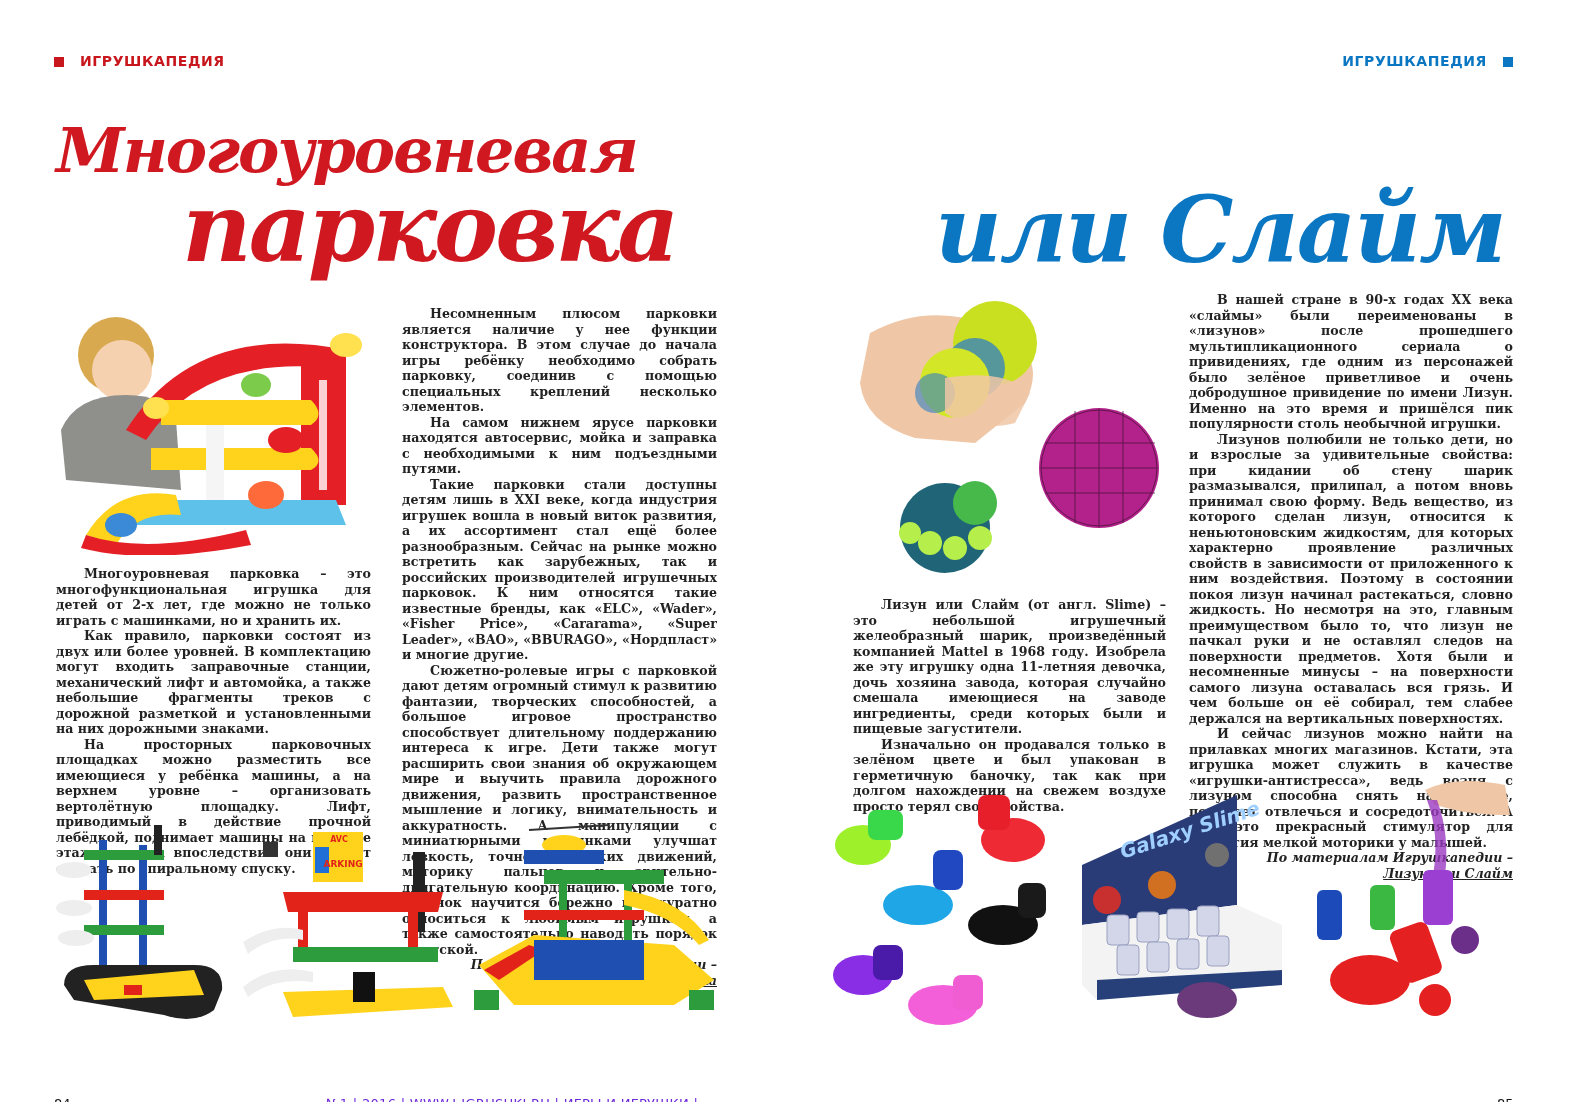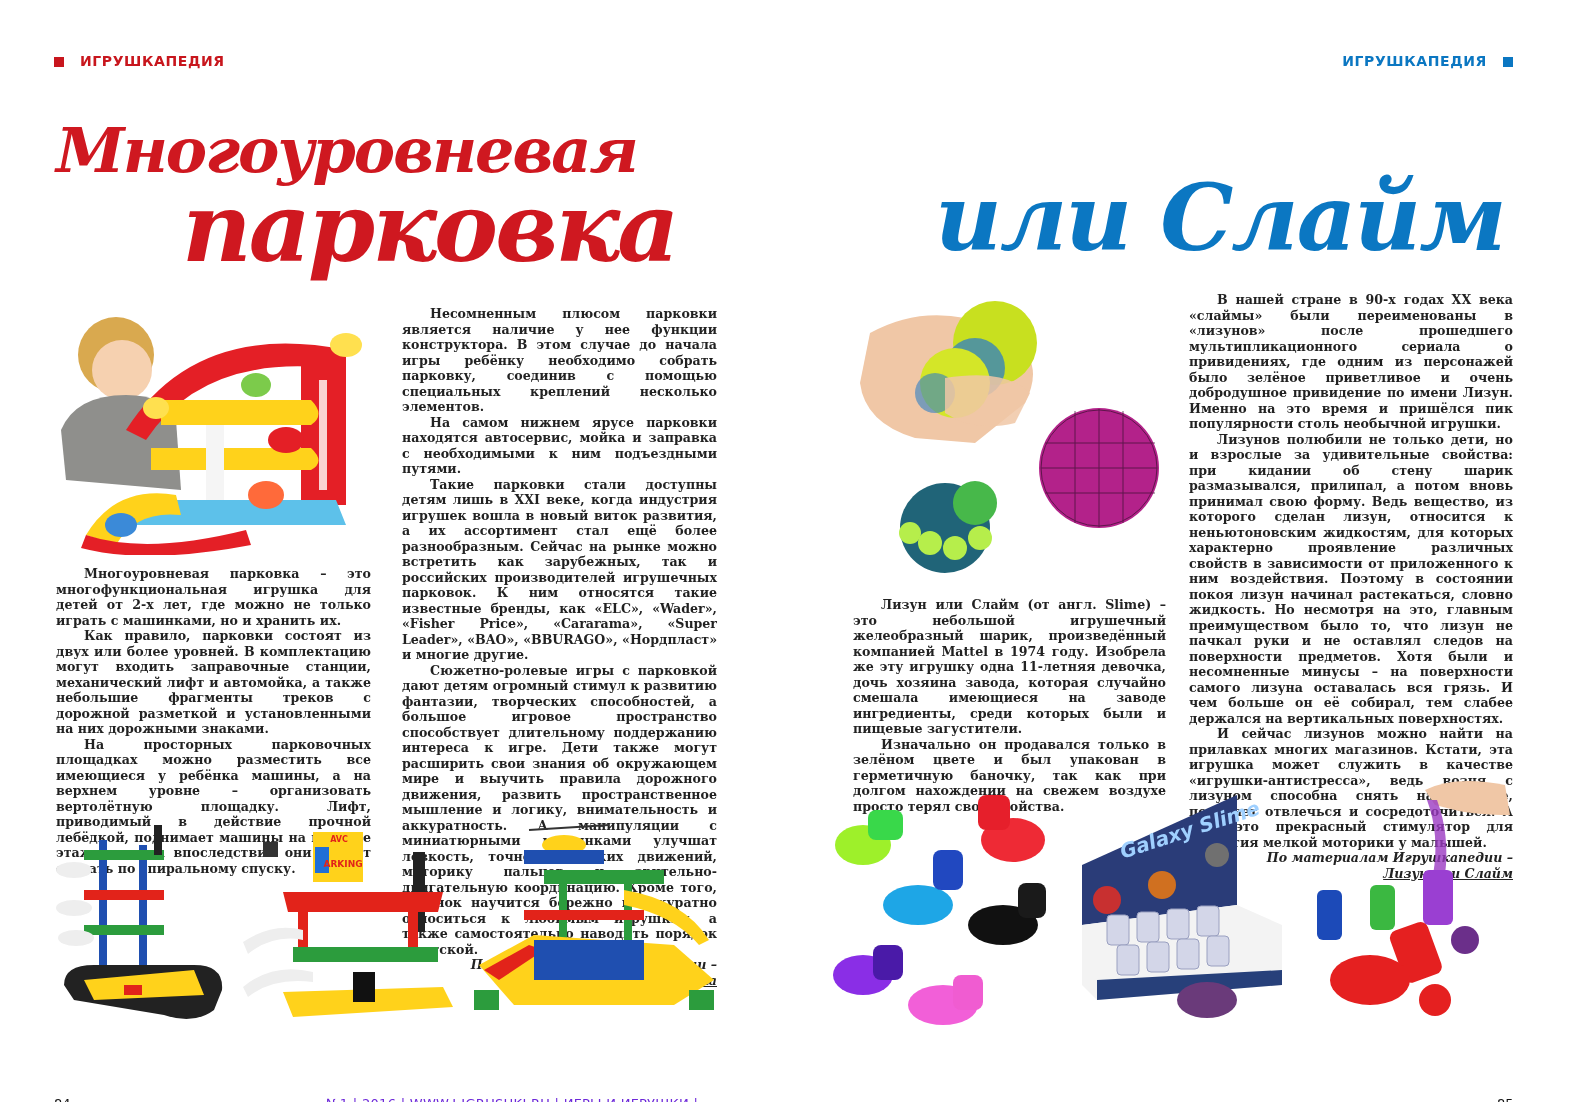--- a/index.html
+++ b/index.html
@@ -16,21 +16,21 @@
   .left .section-tag .sq { background: #c8161d; margin-right: 16px; }
   .right .section-tag { right: 61px; color: #0b77c2; }
   .right .section-tag .sq { background: #0b77c2; margin-left: 16px; }
 
   .title { position: absolute; font-family: "DejaVu Serif", serif; font-weight: bold; font-style: italic; line-height: 1; }
   .title-red { color: #cf1820; }
   .title-blue { color: #0b77c2; }
   .t1a { left: 56px; top: 120px; font-size: 62px; letter-spacing: -2px; }
   .t1b { left: 182px; top: 180px; font-size: 96px; letter-spacing: -3px; }
   .t2a { left: 64px; top: 106px; font-size: 82px; letter-spacing: -2px; }
-  .t2b { left: 148px; top: 172px; font-size: 92px; letter-spacing: -2px; }
+  .t2b { left: 148px; top: 184px; font-size: 92px; letter-spacing: -2px; }
 
   .col { position: absolute; font-size: 12.6px; line-height: 15.5px; text-align: justify; font-weight: bold; }
   .col p { text-indent: 28px; }
   .credit { text-align: right; font-style: italic; text-indent: 0 !important; }
   .credit .u { text-decoration: underline; text-align: center; }
 
   .img { position: absolute; overflow: hidden; }
 
   .footer { position: absolute; top: 1096px; font-family: "DejaVu Sans", sans-serif; font-weight: normal; font-size: 13px; }
   .pnum { color: #111; }
@@ -168,21 +168,21 @@
       <circle cx="90" cy="245" r="45" fill="#206478"></circle>
       <circle cx="120" cy="220" r="22" fill="#47b84a"></circle>
       <circle cx="75" cy="260" r="12" fill="#b6ee4b"></circle>
       <circle cx="100" cy="265" r="12" fill="#b6ee4b"></circle>
       <circle cx="125" cy="255" r="12" fill="#b6ee4b"></circle>
       <circle cx="55" cy="250" r="11" fill="#b6ee4b"></circle>
     </svg>
   </div>
 
   <div class="col" style="left:66px;top:597px;width:313px;">
-    <p>Лизун или Слайм (от англ. Slime) – это небольшой игрушечный желеобразный шарик, произведённый компанией Mattel в 1974 году. Изобрела же эту игрушку одна 11-летняя девочка, дочь хозяина завода, которая случайно смешала имеющиеся на заводе ингредиенты, среди которых были и пищевые загустители.</p>
+    <p>Лизун или Слайм (от англ. Slime) – это небольшой игрушечный желеобразный шарик, произведённый компанией Mattel в 1968 году. Изобрела же эту игрушку одна 11-летняя девочка, дочь хозяина завода, которая случайно смешала имеющиеся на заводе ингредиенты, среди которых были и пищевые загустители.</p>
     <p>Изначально он продавался только в зелёном цвете и был упакован в герметичную баночку, так как при долгом нахождении на свежем воздухе просто терял свои свойства.</p>
   </div>
 
   <div class="col" style="left:402px;top:292px;width:324px;">
     <p>В нашей стране в 90-х годах XX века «слаймы» были переименованы в «лизунов» после прошедшего мультипликационного сериала о привидениях, где одним из персонажей было зелёное приветливое и очень добродушное привидение по имени Лизун. Именно на это время и пришёлся пик популярности столь необычной игрушки.</p>
     <p>Лизунов полюбили не только дети, но и взрослые за удивительные свойства: при кидании об стену шарик размазывался, прилипал, а потом вновь принимал свою форму. Ведь вещество, из которого сделан лизун, относится к неньютоновским жидкостям, для которых характерно проявление различных свойств в зависимости от приложенного к ним воздействия. Поэтому в состоянии покоя лизун начинал растекаться, словно жидкость. Но несмотря на это, главным преимуществом было то, что лизун не пачкал руки и не оставлял следов на поверхности предметов. Хотя были и несомненные минусы – на поверхности самого лизуна оставалась вся грязь. И чем больше он её собирал, тем слабее держался на вертикальных поверхностях.</p>
     <p>И сейчас лизунов можно найти на прилавках многих магазинов. Кстати, эта игрушка может служить в качестве «игрушки-антистресса», ведь возня с лизуном способна снять напряжение, помогает отвлечься и сосредоточиться. А ещё это прекрасный стимулятор для развития мелкой моторики у малышей.</p>
     <p class="credit"><span>По материалам Игрушкапедии –</span><br><span class="u">Лизун или Слайм</span></p>
   </div>
 

